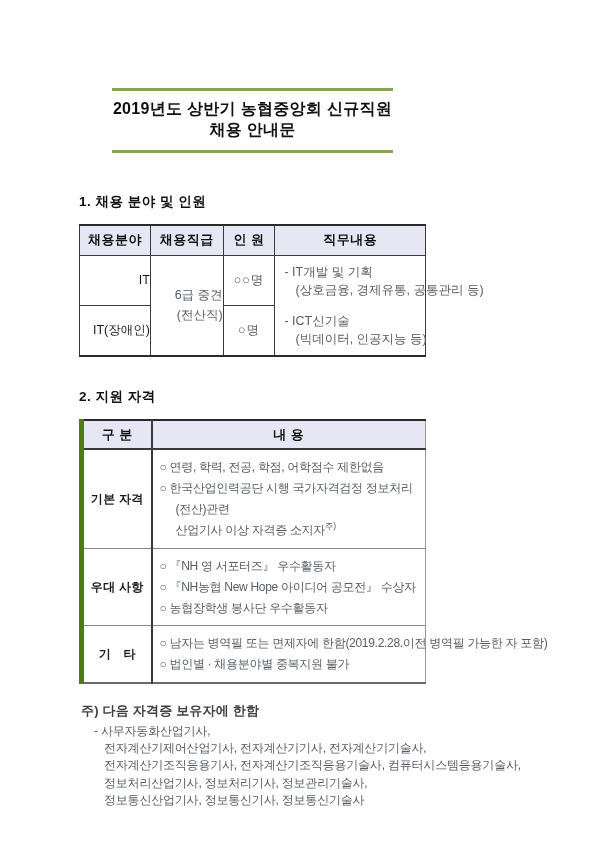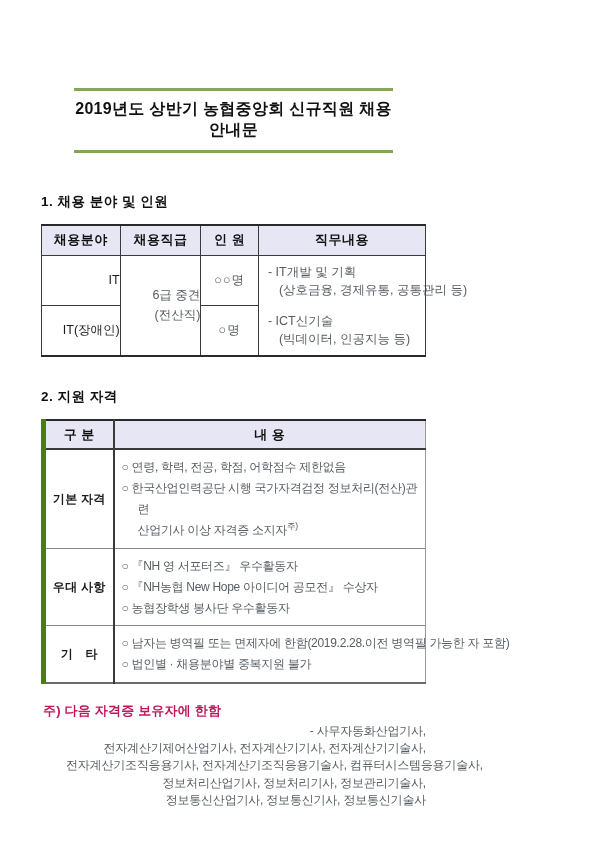--- a/index.html
+++ b/index.html
@@ -3,21 +3,21 @@
 <meta charset="utf-8">
 <style>
   * { margin: 0; padding: 0; box-sizing: border-box; }
   html, body { background: #ffffff; }
   body {
     width: 600px; height: 848px;
     font-family: "Liberation Sans", "DejaVu Sans", sans-serif;
     color: #1b1b1b;
     overflow: hidden;
   }
-  .page { width: 481px; height: 848px; padding: 88px 55px 0 41px; background: #fff; }
+  .page { width: 481px; height: 848px; padding: 88px 55px 0 79px; background: #fff; }
 
   
   .title-box {
     margin: 0 33px 40px 33px;
     border-top: 3px solid #84a656;
     border-bottom: 3px solid #84a656;
     padding: 8px 0 9px 0;
     text-align: center;
     font-size: 16px; font-weight: 700; color: #111;
     letter-spacing: 0.3px;
@@ -65,23 +65,23 @@
   .t2 td.content {
     padding: 7px 2px 7px 7px;
     font-size: 12px; color: #565d63; line-height: 1.73; letter-spacing: -0.3px;
   }
   .t2-item { padding-left: 16px; text-indent: -16px; white-space: nowrap; }
   .t2-item.multiline { white-space: pre-line; }
   sup.fn-sup { font-size: 8.5px; vertical-align: super; }
 
   
   .footnote { padding-left: 2px; }
-  .fn-heading { font-size: 13px; font-weight: 700; color: #be185d; margin-bottom: 3px; letter-spacing: 0.2px; margin-top: 18px; }
+  .fn-heading { font-size: 13px; font-weight: 700; color: #404040; margin-bottom: 3px; letter-spacing: 0.2px; margin-top: 18px; }
   .fn-list { padding-left: 13px; font-size: 12px; color: #565d63; line-height: 1.44; letter-spacing: -0.2px; }
-  .fn-line { white-space: nowrap; text-align: right; }
+  .fn-line { white-space: nowrap; }
   .fn-line.cont { padding-left: 10px; }
 </style>
 </head>
 <body>
 
 <div class="page">
 
   <div class="title-box">
     <span>2019년도 상반기 농협중앙회 신규직원 채용 안내문</span>
   </div>

